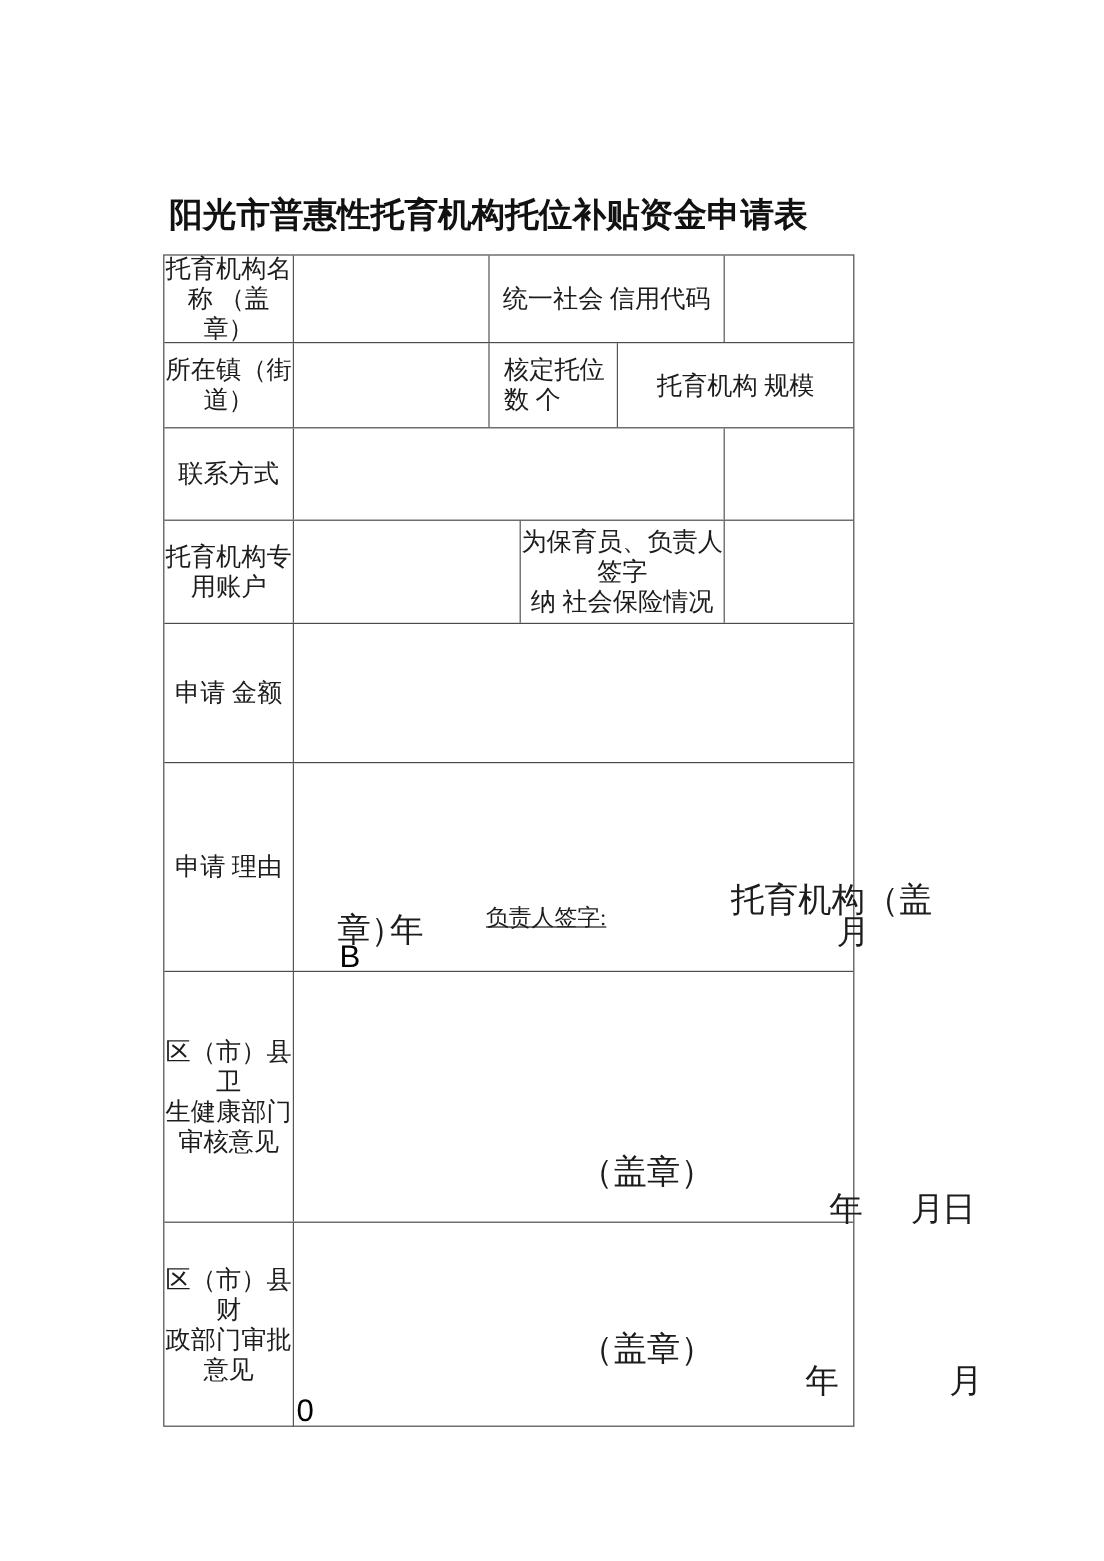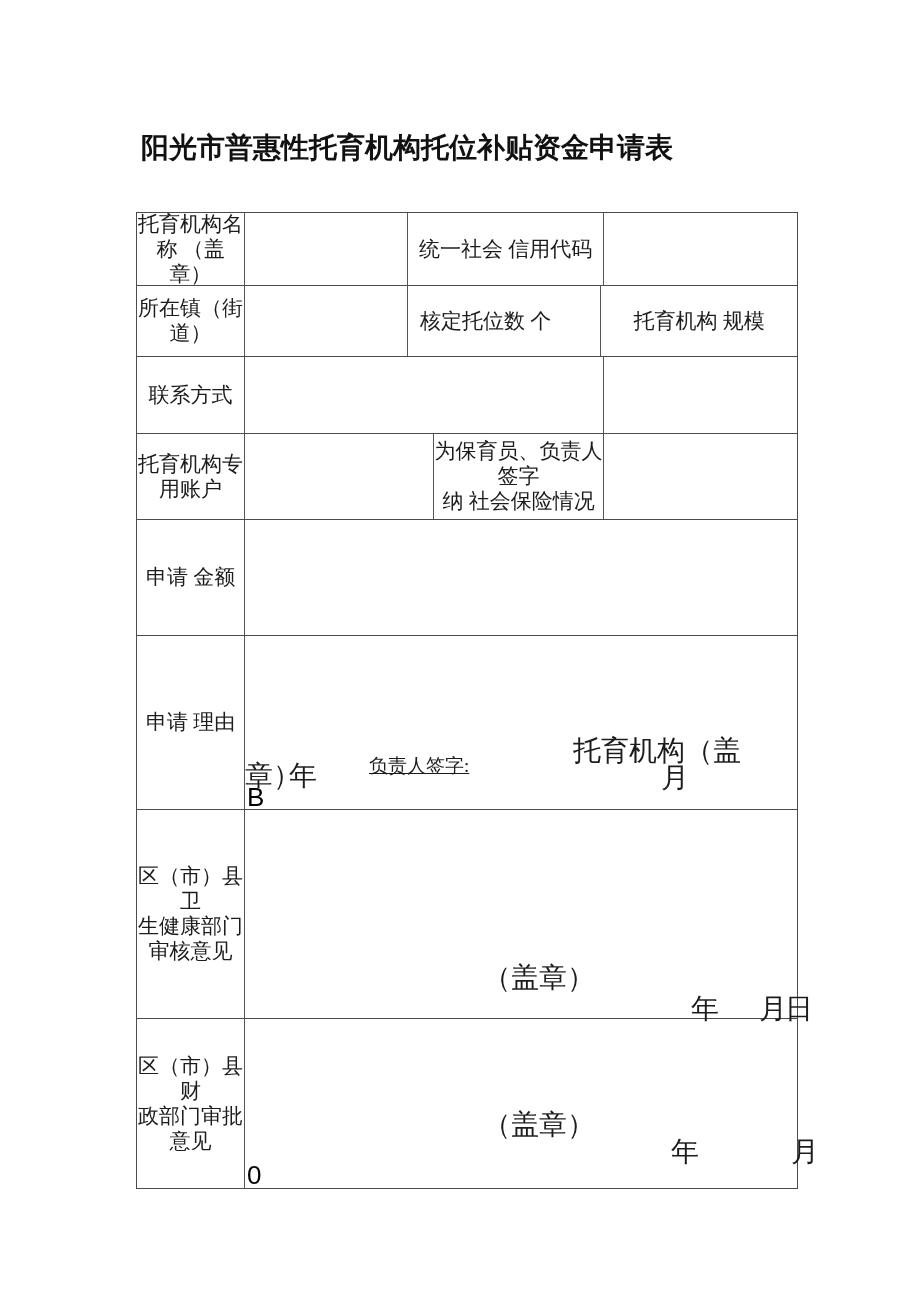--- a/index.html
+++ b/index.html
@@ -7,33 +7,33 @@
   .page {
     position:relative;
     width:920px; height:1301px;
     background:#ffffff;
     font-family:"Liberation Serif", serif;
     color:#1c1c1c;
     overflow:hidden;
   }
   .title {
     position:absolute;
-    left:0; top:133px; width:814px;
+    left:0; top:164px; width:814px;
     text-align:center;
     font-family:"Liberation Sans", sans-serif;
     font-weight:700;
     font-size:28px;
     line-height:30px;
     color:#111;
     letter-spacing:0px;
   }
   .tbl {
     position:absolute;
     left:136px; top:212px;
-    width:662px; height:977px;
+    width:576px; height:977px;
     border:1px solid #4b4b4b;
   }
   .row { display:flex; border-bottom:1px solid #4b4b4b; width:100%; }
   .row:last-child { border-bottom:none; }
   .cell { border-right:1px solid #555555; position:relative; height:100%; }
   .cell:last-child { border-right:none; }
   .lbl {
     display:flex; align-items:center; justify-content:center;
     text-align:center;
     white-space:pre-line;
@@ -43,21 +43,21 @@
   .small-paren { font-size:19px; }
   .w-label { width:108px; flex:none; }
   .w163 { width:163px; flex:none; }
   .w196 { width:196px; flex:none; }
   .w359 { width:359px; flex:none; }
   .w80  { width:80px;  flex:none; }
   .w189 { width:189px; flex:none; }
   .w170 { width:170px; flex:none; }
   .grow { flex:1 1 auto; }
   .h73 { height:73px; } .h71 { height:71px; } .h77 { height:77px; }
-  .h86 { height:86px; } .h116 { height:116px; } .h174 { height:174px; }
+  .h86 { height:86px; } .h116 { height:116px; } .h174 { height:174px;gap:36px; }
   .h209 { height:209px; } .h170r { height:170px; }
   .frag {
     position:absolute;
     font-size:28px; line-height:23px;
     white-space:nowrap;
   }
   .frag-sm { font-size:19px; }
   .stray {
     position:absolute;
     font-family:"Liberation Sans", sans-serif;

